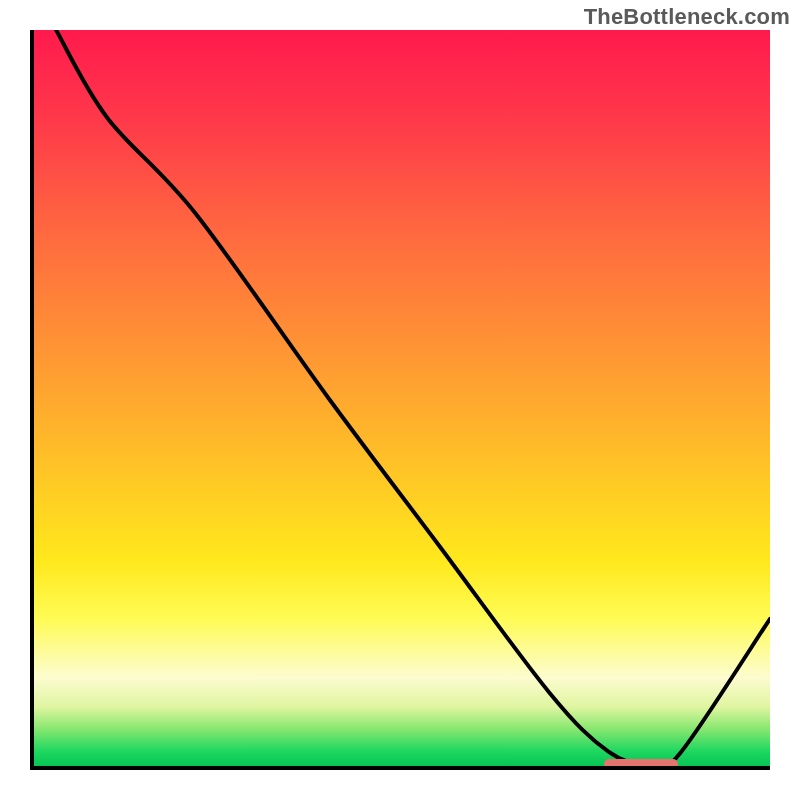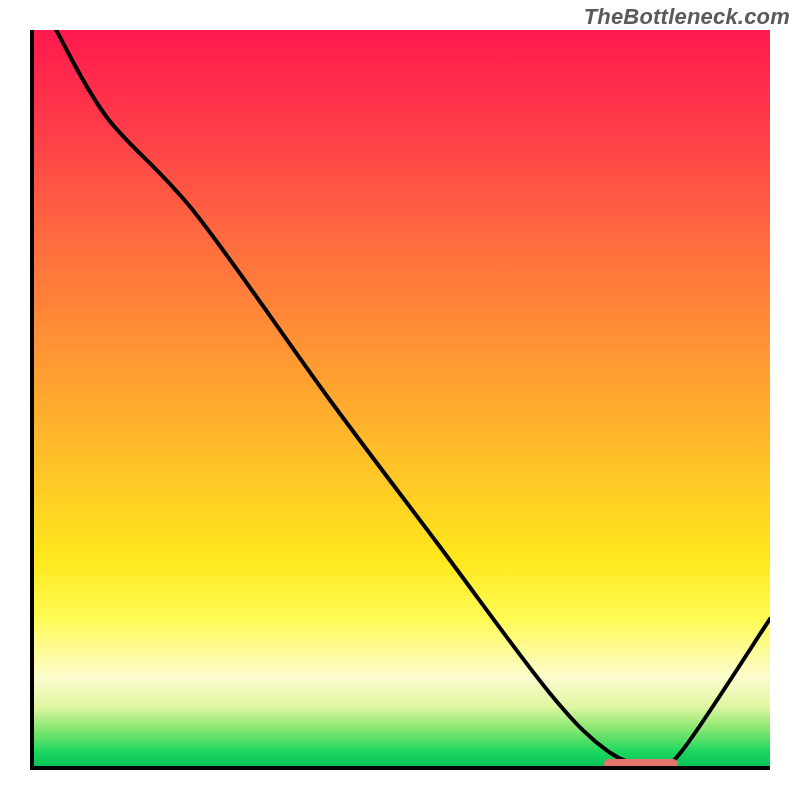--- a/index.html
+++ b/index.html
@@ -17,21 +17,20 @@
     height: 800px;
   }
   .watermark {
     position: absolute;
     top: 4px;
     right: 10px;
     font-size: 22px;
     font-weight: 600;
     color: #5a5a5a;
     letter-spacing: 0.2px;
-    font-style: italic;
   }
   .plot-area {
     position: absolute;
     left: 30px;
     top: 30px;
     width: 740px;
     height: 740px;
     border-left: 4px solid #000;
     border-bottom: 4px solid #000;
     box-sizing: border-box;

